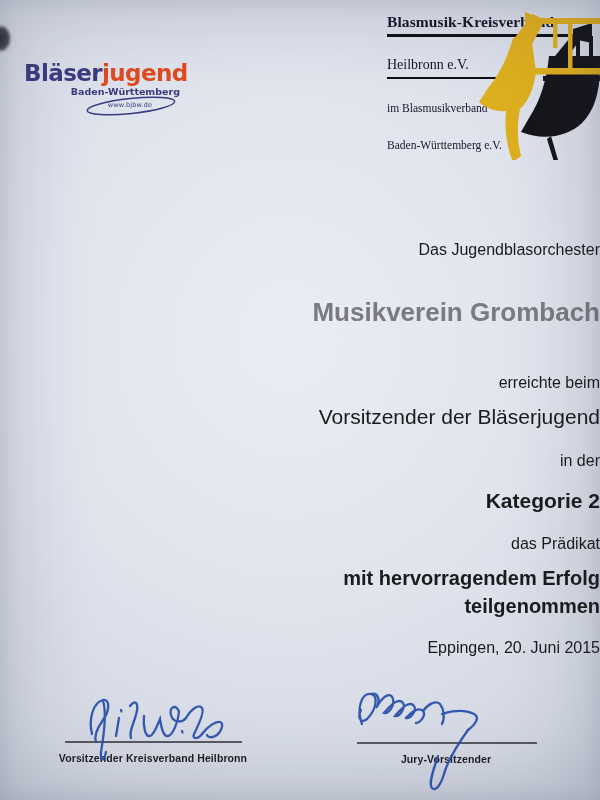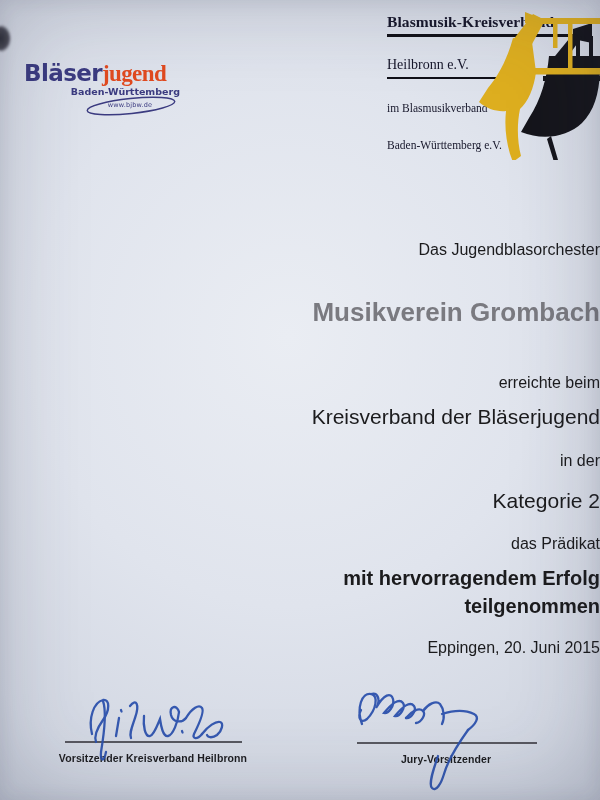--- a/index.html
+++ b/index.html
@@ -11,42 +11,42 @@
   .vignette{position:absolute;inset:0;pointer-events:none;z-index:9;
     box-shadow:inset 0 0 90px rgba(45,50,75,.22), inset 0 0 18px rgba(45,50,75,.10);}
   .edge-artifact{position:absolute;left:-6px;top:25px;width:17px;height:27px;border-radius:50%;
     background:radial-gradient(ellipse at 35% 50%, #2e2e36 0%, #4a4a55 55%, rgba(74,74,85,0) 75%);
     filter:blur(1px);}
   
   .logo-left{position:absolute;left:24px;top:62px;width:156px;z-index:2;}
   .logo-left .wordmark{font-family:"DejaVu Sans", sans-serif;font-weight:bold;font-size:23px;
     letter-spacing:-.6px;line-height:1;white-space:nowrap;}
   .logo-left .w1{color:#3b3b80;}
-  .logo-left .w2{color:#e04a20;font-family:Liberation Serif, serif;}
+  .logo-left .w2{color:#e04a20;}
   .logo-left .sub{font-family:"DejaVu Sans", sans-serif;font-weight:bold;font-size:9.5px;color:#3b3b80;
     text-align:right;margin-top:1px;letter-spacing:0;}
   .url-wrap{position:relative;width:96px;height:20px;margin-left:auto;margin-top:-1px;}
   .url-wrap svg{position:absolute;inset:0;}
   .url-text{position:absolute;left:0;right:4px;top:5px;text-align:center;
     font-family:"DejaVu Sans", sans-serif;font-size:6.5px;color:#3b3b80;letter-spacing:.2px;}
   
   .logo-right{position:absolute;left:387px;top:13px;width:205px;z-index:2;color:#16162a;
     font-family:"Liberation Serif", serif;}
   .lr-t1{font-size:15.5px;font-weight:bold;line-height:18px;white-space:nowrap;letter-spacing:.1px;}
   .lr-rule1{margin-top:3px;width:190px;height:3px;background:#101018;}
   .lr-t2{font-size:14px;line-height:22px;margin-top:17px;white-space:nowrap;}
   .lr-rule2{margin-top:1px;width:118px;height:2px;background:#101018;}
   .lr-small{font-size:11.5px;line-height:13.5px;margin-top:23px;white-space:nowrap;}
   .trumpets{position:absolute;left:455px;top:10px;width:145px;height:150px;z-index:3;}
   
   .tline{position:absolute;left:0;width:600px;text-align:right;color:#1b1b1d;}
   .t-small{font-size:16px;}
   .t-orch{font-size:26px;font-weight:bold;color:#7a7a80;}
   .t-event{font-size:21px;}
-  .t-cat{font-size:21px;font-weight:normal;}
+  .t-cat{font-size:21px;font-weight:bold;}
   .t-award{font-size:20px;font-weight:bold;line-height:1.38;}
   .t-date{font-size:16px;}
   
   .sig-line{position:absolute;height:1.6px;background:#585860;z-index:4;}
   .sig-label{position:absolute;text-align:center;font-size:10.5px;font-weight:600;color:#1d1d20;z-index:4;letter-spacing:.1px;}
   .sig-svg{position:absolute;z-index:5;}
 </style>
 </head>
 <body>
 
@@ -95,21 +95,21 @@
       <rect x="113" y="14" width="4.5" height="48"></rect>
       <polygon points="58,30 76,36 90,10 78,4"></polygon>
       <rect x="68" y="58" width="77" height="6.5"></rect>
       <path d="M 58,28 C 53,46 45,64 33,78 L 24,92 C 32,99 42,102 51,101 C 49,119 52,138 58,152 L 66,146 C 62,130 62,114 65,99 C 73,92 79,78 81,62 L 77,32 Z"></path>
     </g>
   </svg>
 
   <div class="tline t-small" style="top:241px">Das Jugendblasorchester</div>
   <div class="tline t-small" style="top:374px">erreichte beim</div>
   <div class="tline t-orch" style="top:297px">Musikverein Grombach</div>
-  <div class="tline t-event" style="top:405px">Kreisverband der Bläserjugend</div>
+  <div class="tline t-event" style="top:405px">Vorsitzender der Bläserjugend</div>
   <div class="tline t-small" style="top:452px">in der</div>
   <div class="tline t-cat" style="top:489px">Kategorie 2</div>
   <div class="tline t-small" style="top:535px">das Prädikat</div>
   <div class="tline t-award" style="top:565px">
     <div>mit hervorragendem Erfolg</div>
     <div>teilgenommen</div>
   </div>
   <div class="tline t-date" style="top:639px">Eppingen, 20. Juni 2015</div>
 
   <div class="sig-line" style="left:65px;top:741px;width:177px"></div>

